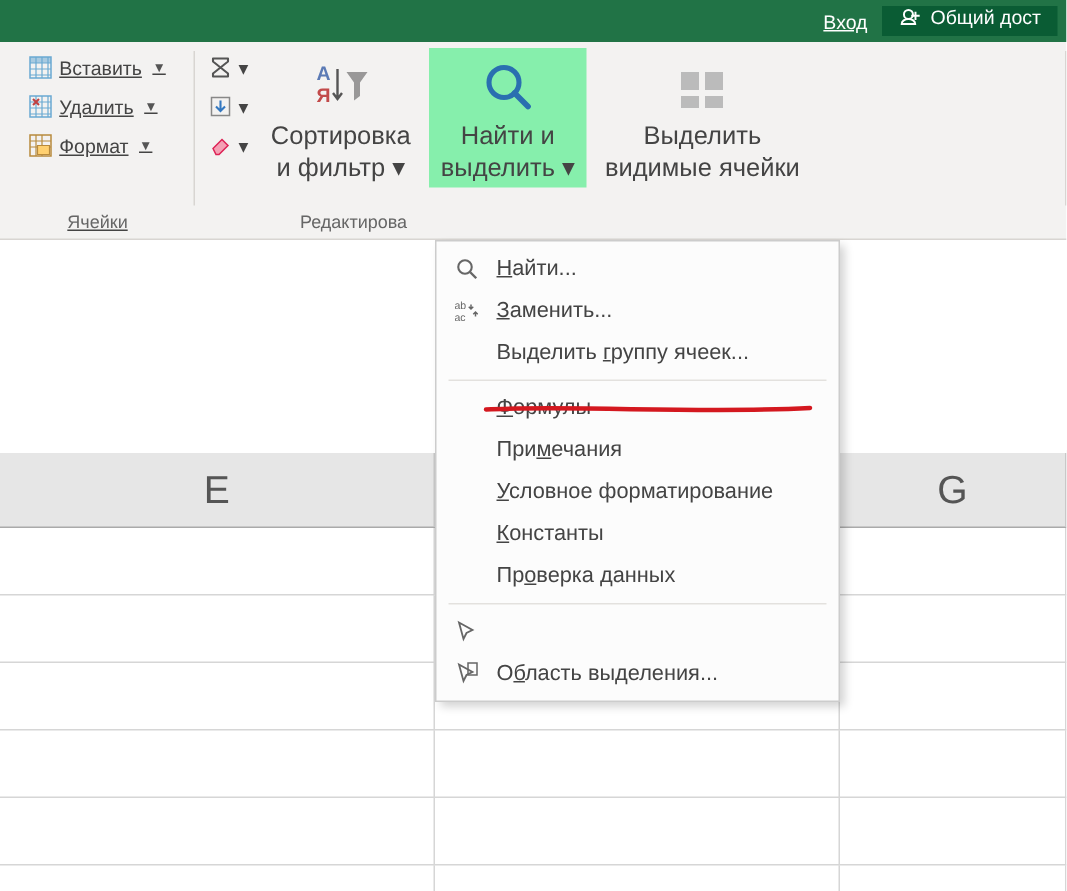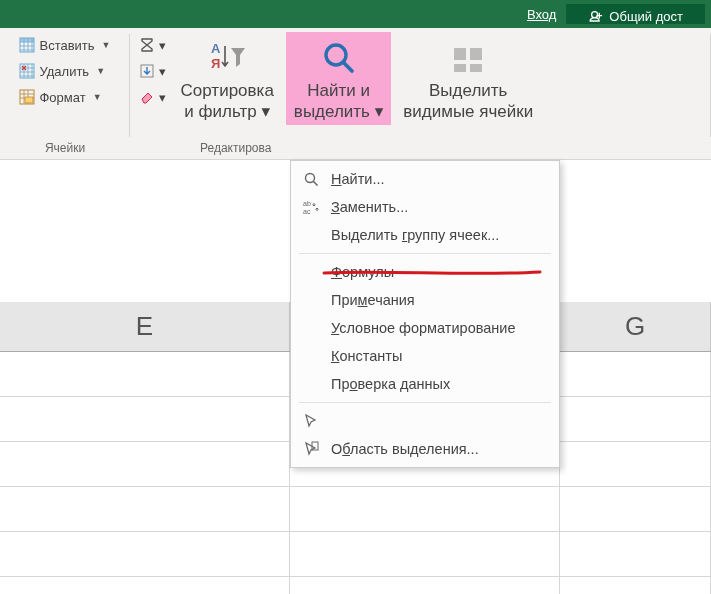--- a/index.html
+++ b/index.html
@@ -19,22 +19,22 @@
     background: #217346;
     color: #fff;
     display: flex;
     justify-content: flex-end;
     align-items: center;
     font-size: 13px;
     padding-right: 6px;
   }
   .titlebar .login { padding: 16px 10px; height:28px; display:flex;align-items:center;text-decoration:underline;}
   .titlebar .share {
-    display:flex;align-items:flex-end;gap:5px;
-    padding: 0 22px;
+    display:flex;align-items:flex-start;gap:5px;
+    padding: 0 11px;
     background:#0a5c34;
     height:20px;
     border-left:1px solid #0a5c34;
   }
   .share-icon svg{width:15px;height:15px;display:block;}
   
   .ribbon {
     background: #f3f2f1;
     border-bottom: 1px solid #d8d5d2;
     display:flex;
@@ -58,21 +58,21 @@
     color:#444;
     white-space:nowrap;
   }
   .small-btn .drop{font-size:9px;color:#555;margin-left:3px;}
   .big-btn{
     display:flex;flex-direction:column;align-items:center;justify-content:flex-start;
     padding:4px 8px 2px 8px;min-width:70px;
     color:#444;text-align:center;line-height:1.25;
     position:relative;
   }
-  .big-btn.open{background:#f9a8d4;}
+  .big-btn.open{background:#86efac;}
   .big-icon{height:44px;display:flex;align-items:center;justify-content:center;}
   .big-btn .lbl{font-size:17px;}
   .icon16 svg{width:16px;height:16px;display:block;}
   .icon44 svg{width:40px;height:40px;display:block;}
   .stack{display:flex;flex-direction:column;gap:0;}
   .stack-row{display:flex;align-items:center;gap:4px;height:26px;padding:0 3px;}
   
   .menu{
     position:absolute;left:290px;top:160px;width:270px;
     background:#fcfcfc;border:1px solid #ccc;
@@ -88,21 +88,21 @@
   }
   .menu-item .mi-icon{width:20px;display:flex;justify-content:center;color:#666;}
   .menu-item .mi-icon svg{width:16px;height:16px;}
   .menu-item .txt u{text-decoration:underline;}
   .menu-sep{height:1px;background:#e3e1de;margin:4px 8px;}
   .red-underline{
     position:absolute;left:322px;top:265px;width:220px;height:8px;z-index:11;
   }
   .red-underline svg{width:100%;height:100%;}
   
-  .g-cells{width:130px;}
+  .g-cells{width:130px;text-decoration:underline;}
   .g-edit{flex:1;min-width:0;}
   
   .worksheet{
     position:absolute;left:0;right:0;top:160px;bottom:0;background:#fff;
   }
   .worksheet .hdr{
     height:52px;display:flex;background:#e6e6e6;border-bottom:1px solid #aaa;border-top:2px solid #fff;
     margin-top:112px;
   }
   

